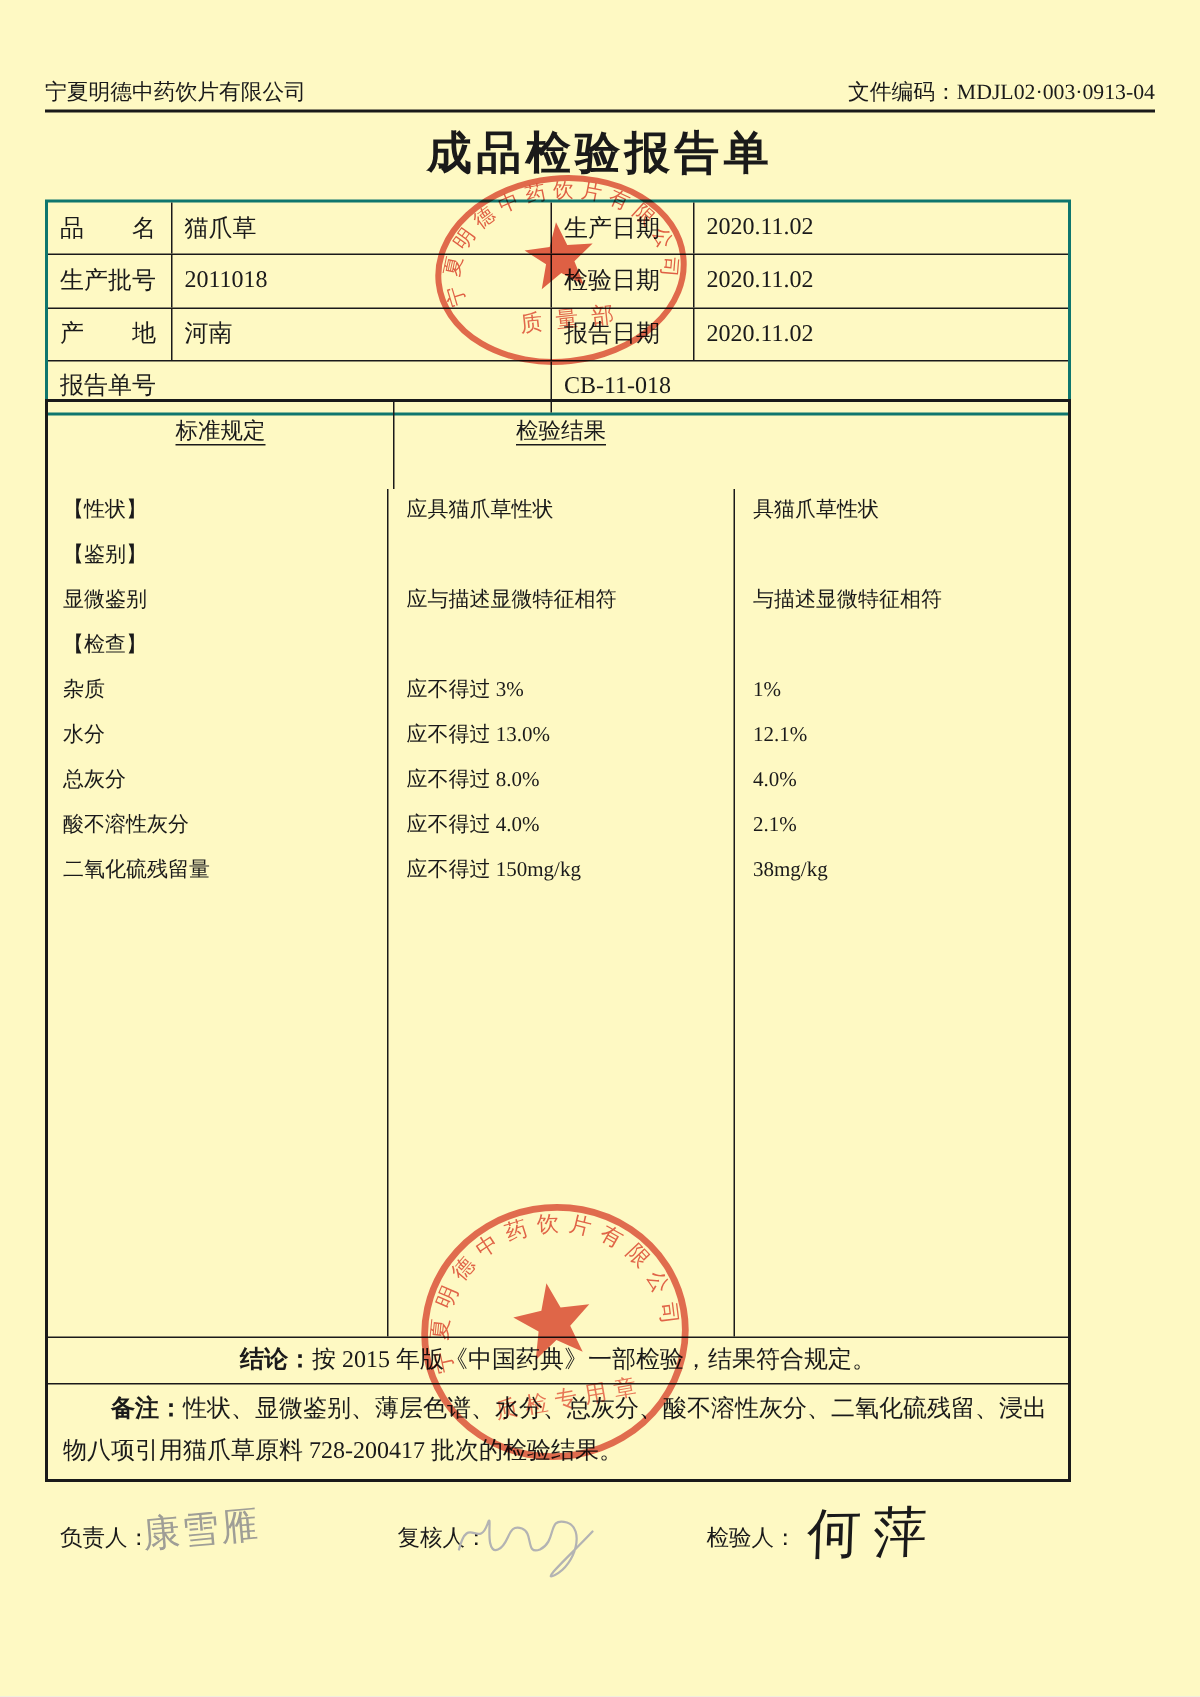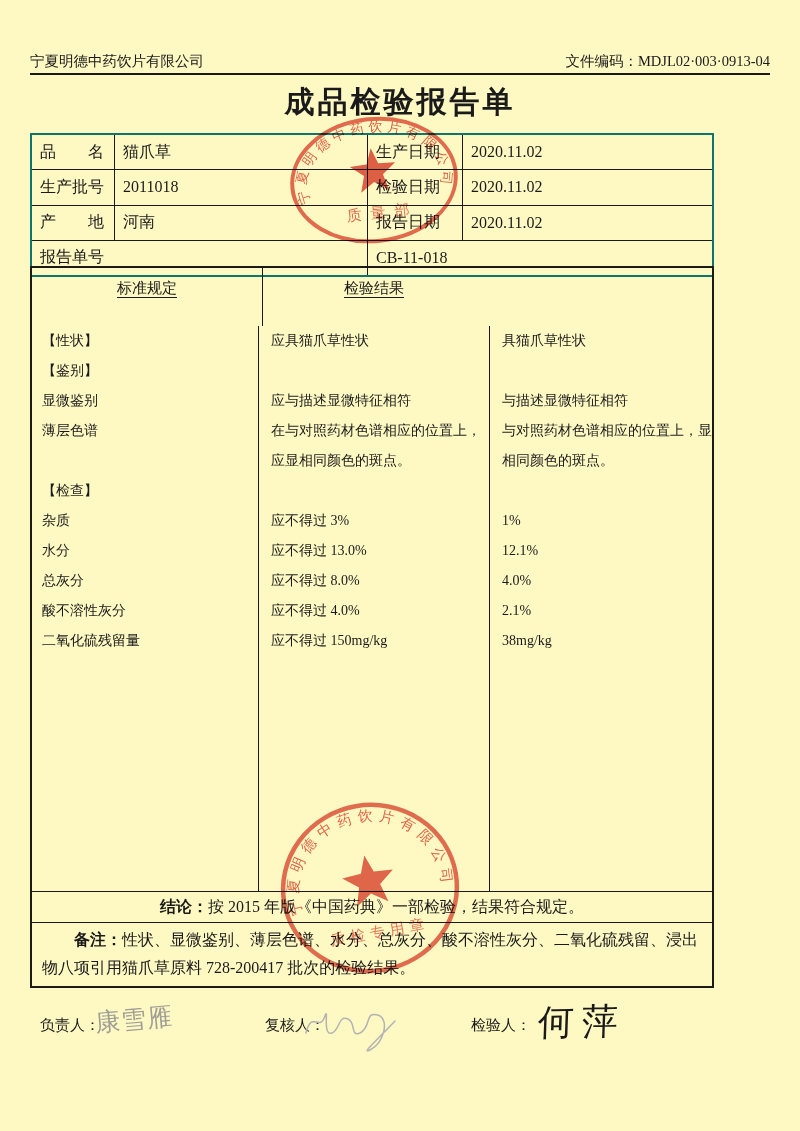--- a/index.html
+++ b/index.html
@@ -106,27 +106,20 @@
         <div class="mcell mc1">【鉴别】</div>
         <div class="mcell mc2"></div>
         <div class="mcell mc3"></div>
       </div>
       <div class="mrow">
         <div class="mcell mc1">显微鉴别</div>
         <div class="mcell mc2">应与描述显微特征相符</div>
         <div class="mcell mc3">与描述显微特征相符</div>
       </div>
       <div class="mrow">
-        <div class="mcell mc1">薄层色谱</div>
-        <div class="mcell mc2">在与对照药材色谱相应的位置上，
-应显相同颜色的斑点。</div>
-        <div class="mcell mc3">与对照药材色谱相应的位置上，显
-相同颜色的斑点。</div>
-      </div>
-      <div class="mrow">
         <div class="mcell mc1">【检查】</div>
         <div class="mcell mc2"></div>
         <div class="mcell mc3"></div>
       </div>
       <div class="mrow">
         <div class="mcell mc1">杂质</div>
         <div class="mcell mc2">应不得过 3%</div>
         <div class="mcell mc3">1%</div>
       </div>
       <div class="mrow">

